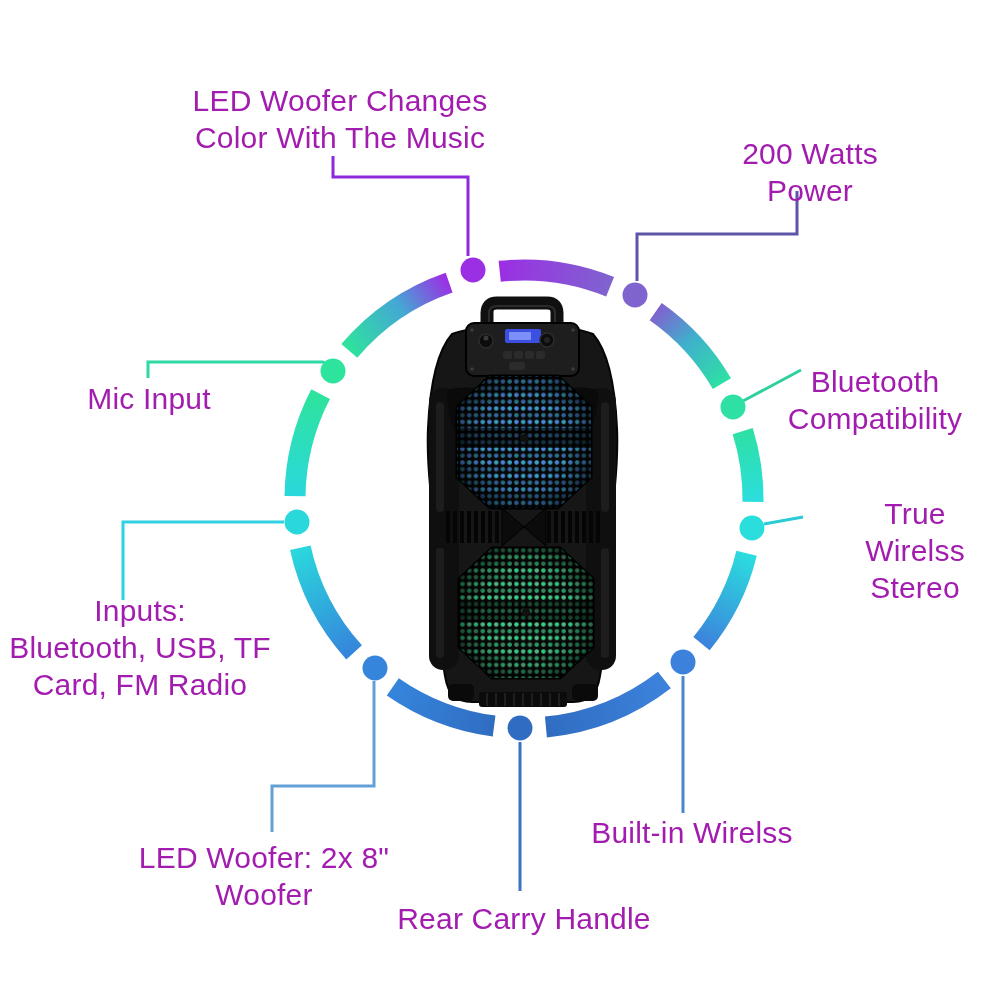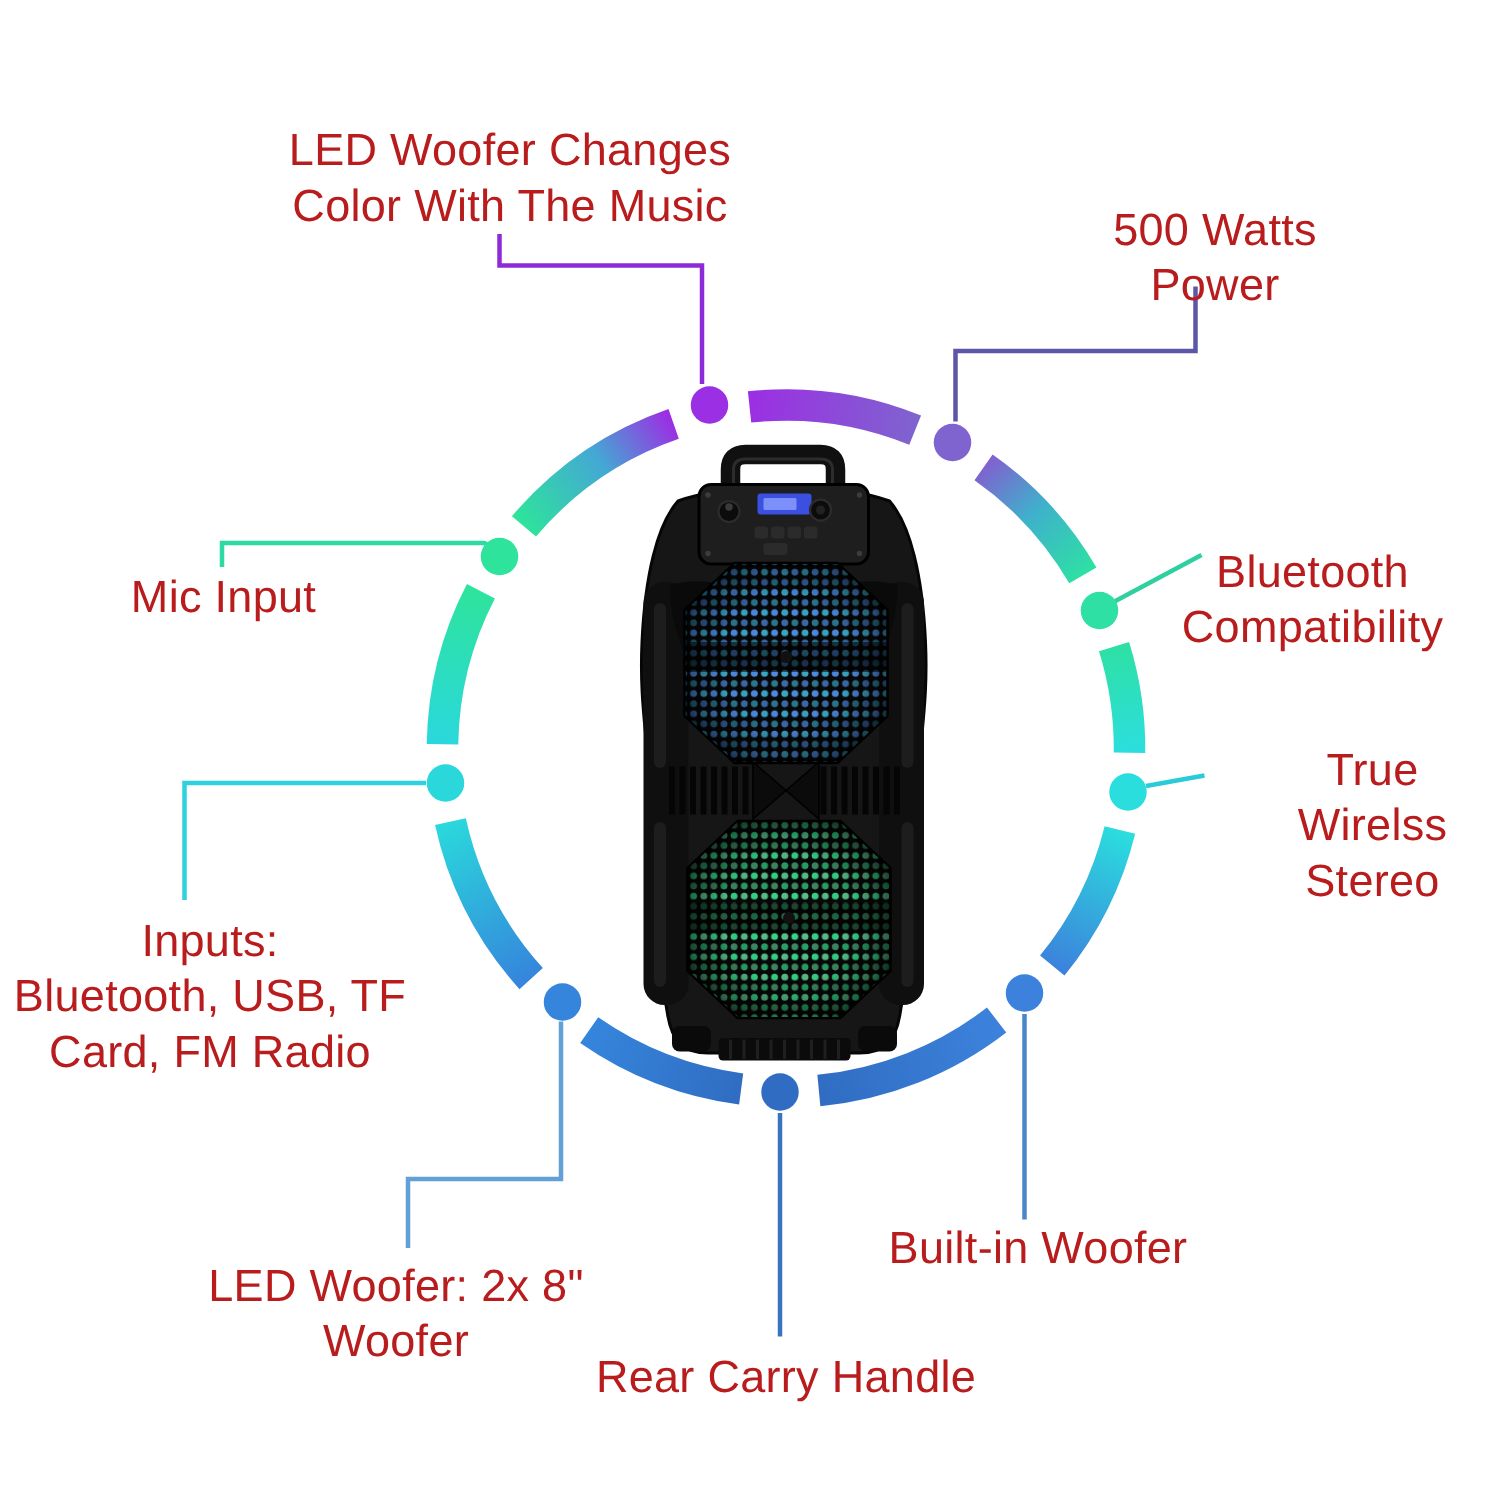--- a/index.html
+++ b/index.html
@@ -8,21 +8,21 @@
     background:#ffffff;
     font-family:"Liberation Sans","DejaVu Sans",sans-serif;
   }
   #stage{position:absolute;inset:0;width:1000px;height:1000px;}
   .label{
     position:absolute;
     transform:translateX(-50%);
     text-align:center;
     font-size:30px;
     line-height:37px;
-    color:#b91c1c;
+    color:#a21caf;
     white-space:pre-line;
     letter-spacing:0.2px;
   }
 </style>
 </head>
 <body>
 
 <svg id="stage" viewBox="0 0 1000 1000">
   <defs>
     <linearGradient id="gA1" gradientUnits="userSpaceOnUse" x1="349" y1="351" x2="449" y2="283">
@@ -241,25 +241,25 @@
         <line x1="541" y1="693" x2="541" y2="706"></line>
           <line x1="550" y1="693" x2="550" y2="706"></line>
         <line x1="559" y1="693" x2="559" y2="706"></line>
       </g>
     </g>
   </g>
 </svg>
 
 <div class="label" style="left:340px; top:82px;">LED Woofer Changes
 Color With The Music</div>
-<div class="label" style="left:810px; top:135px;">500 Watts Power</div>
+<div class="label" style="left:810px; top:135px;">200 Watts Power</div>
 <div class="label" style="left:875px; top:347px;margin-top:16px;">Bluetooth
 Compatibility</div>
 <div class="label" style="left:891px; top:495px;margin-left:24px;">True Wirelss
 Stereo</div>
-<div class="label" style="left:692px; top:814px;">Built-in Woofer</div>
+<div class="label" style="left:692px; top:814px;">Built-in Wirelss</div>
 <div class="label" style="left:524px; top:900px;">Rear Carry Handle</div>
 <div class="label" style="left:264px; top:839px;">LED Woofer: 2x 8"
 Woofer</div>
-<div class="label" style="left:140px; top:609px;">Inputs:
+<div class="label" style="left:140px; top:592px;">Inputs:
 Bluetooth, USB, TF
 Card, FM Radio</div>
 <div class="label" style="left:149px; top:380px;">Mic Input</div>
 
 </body></html>

